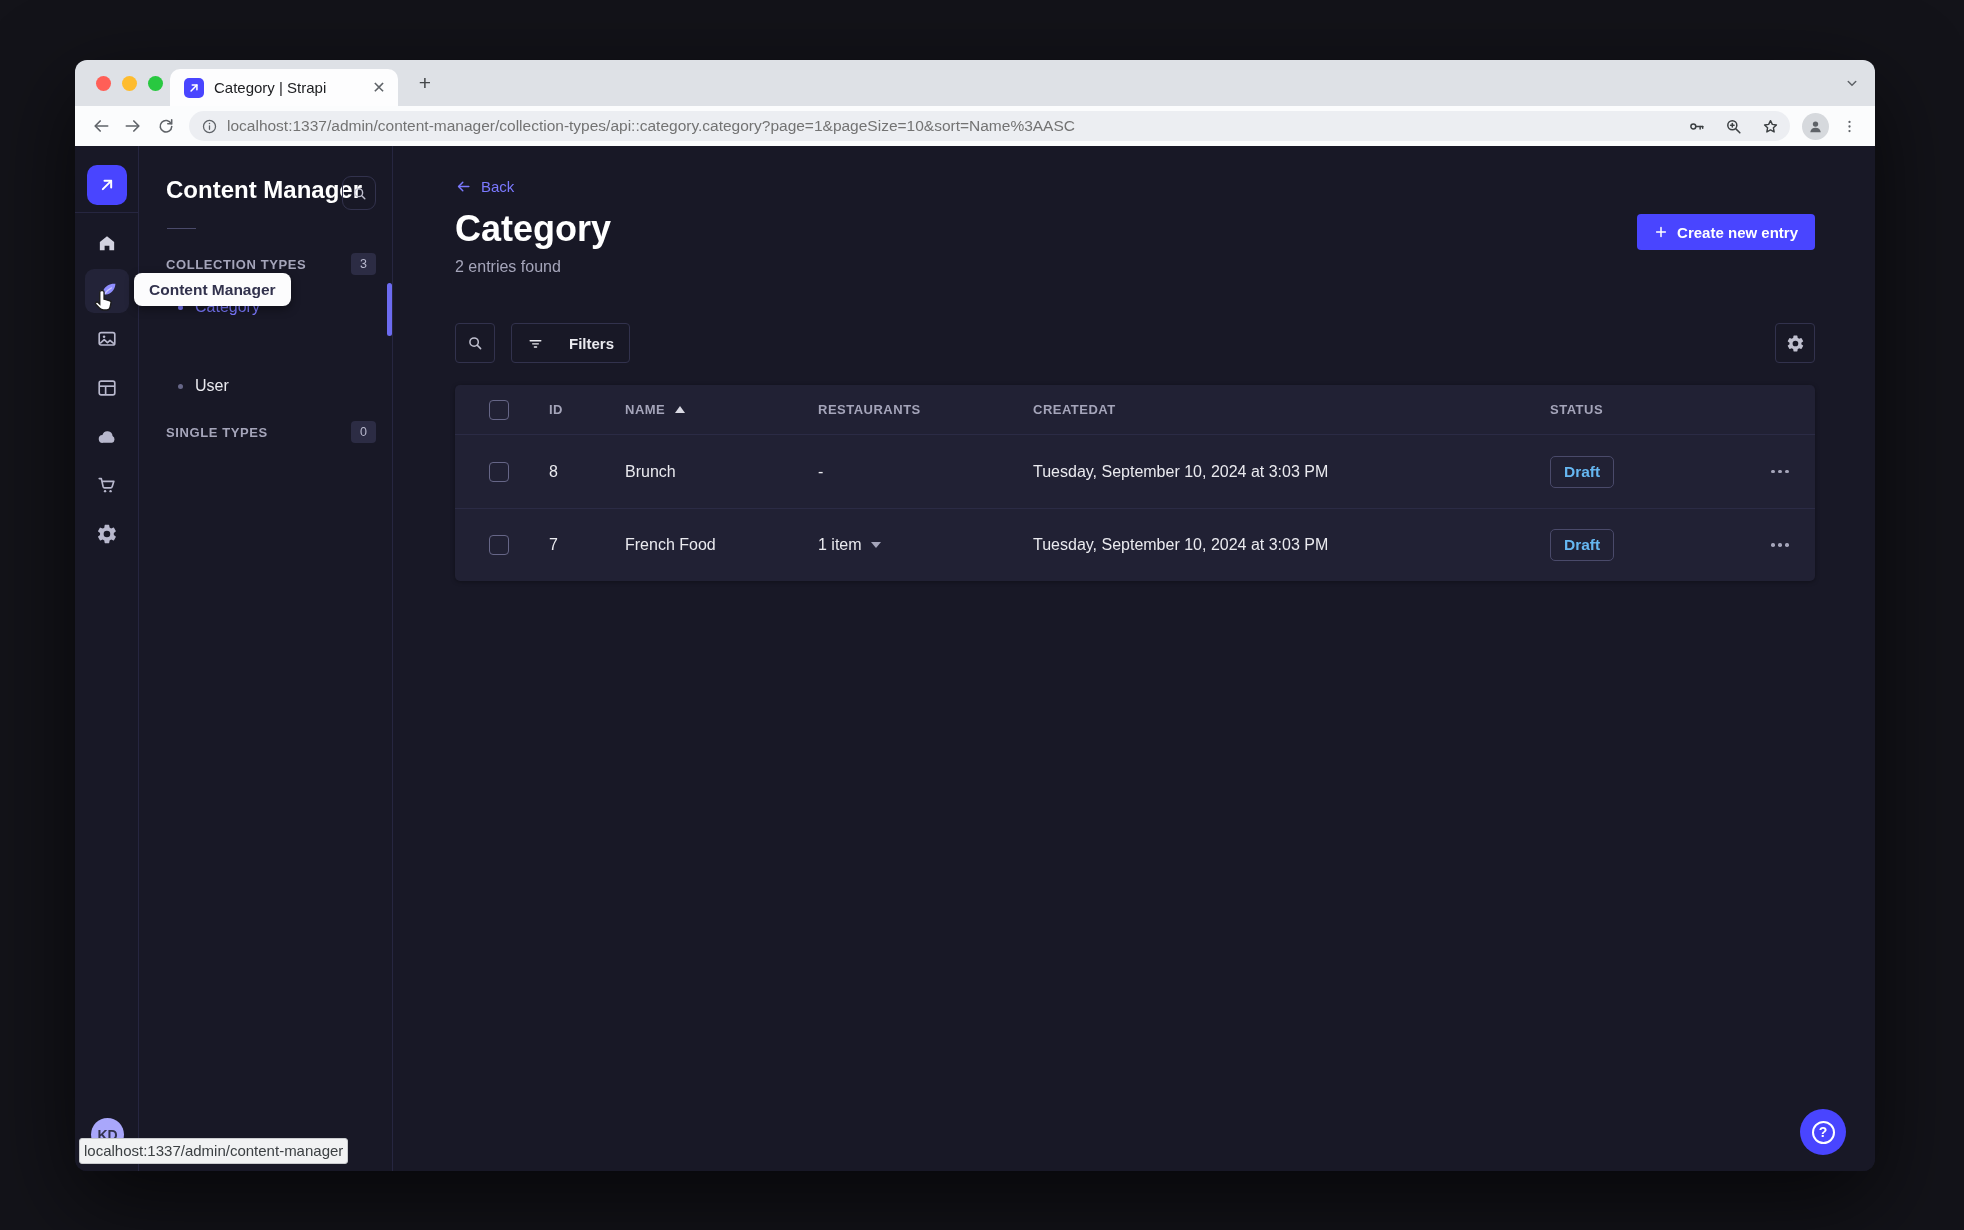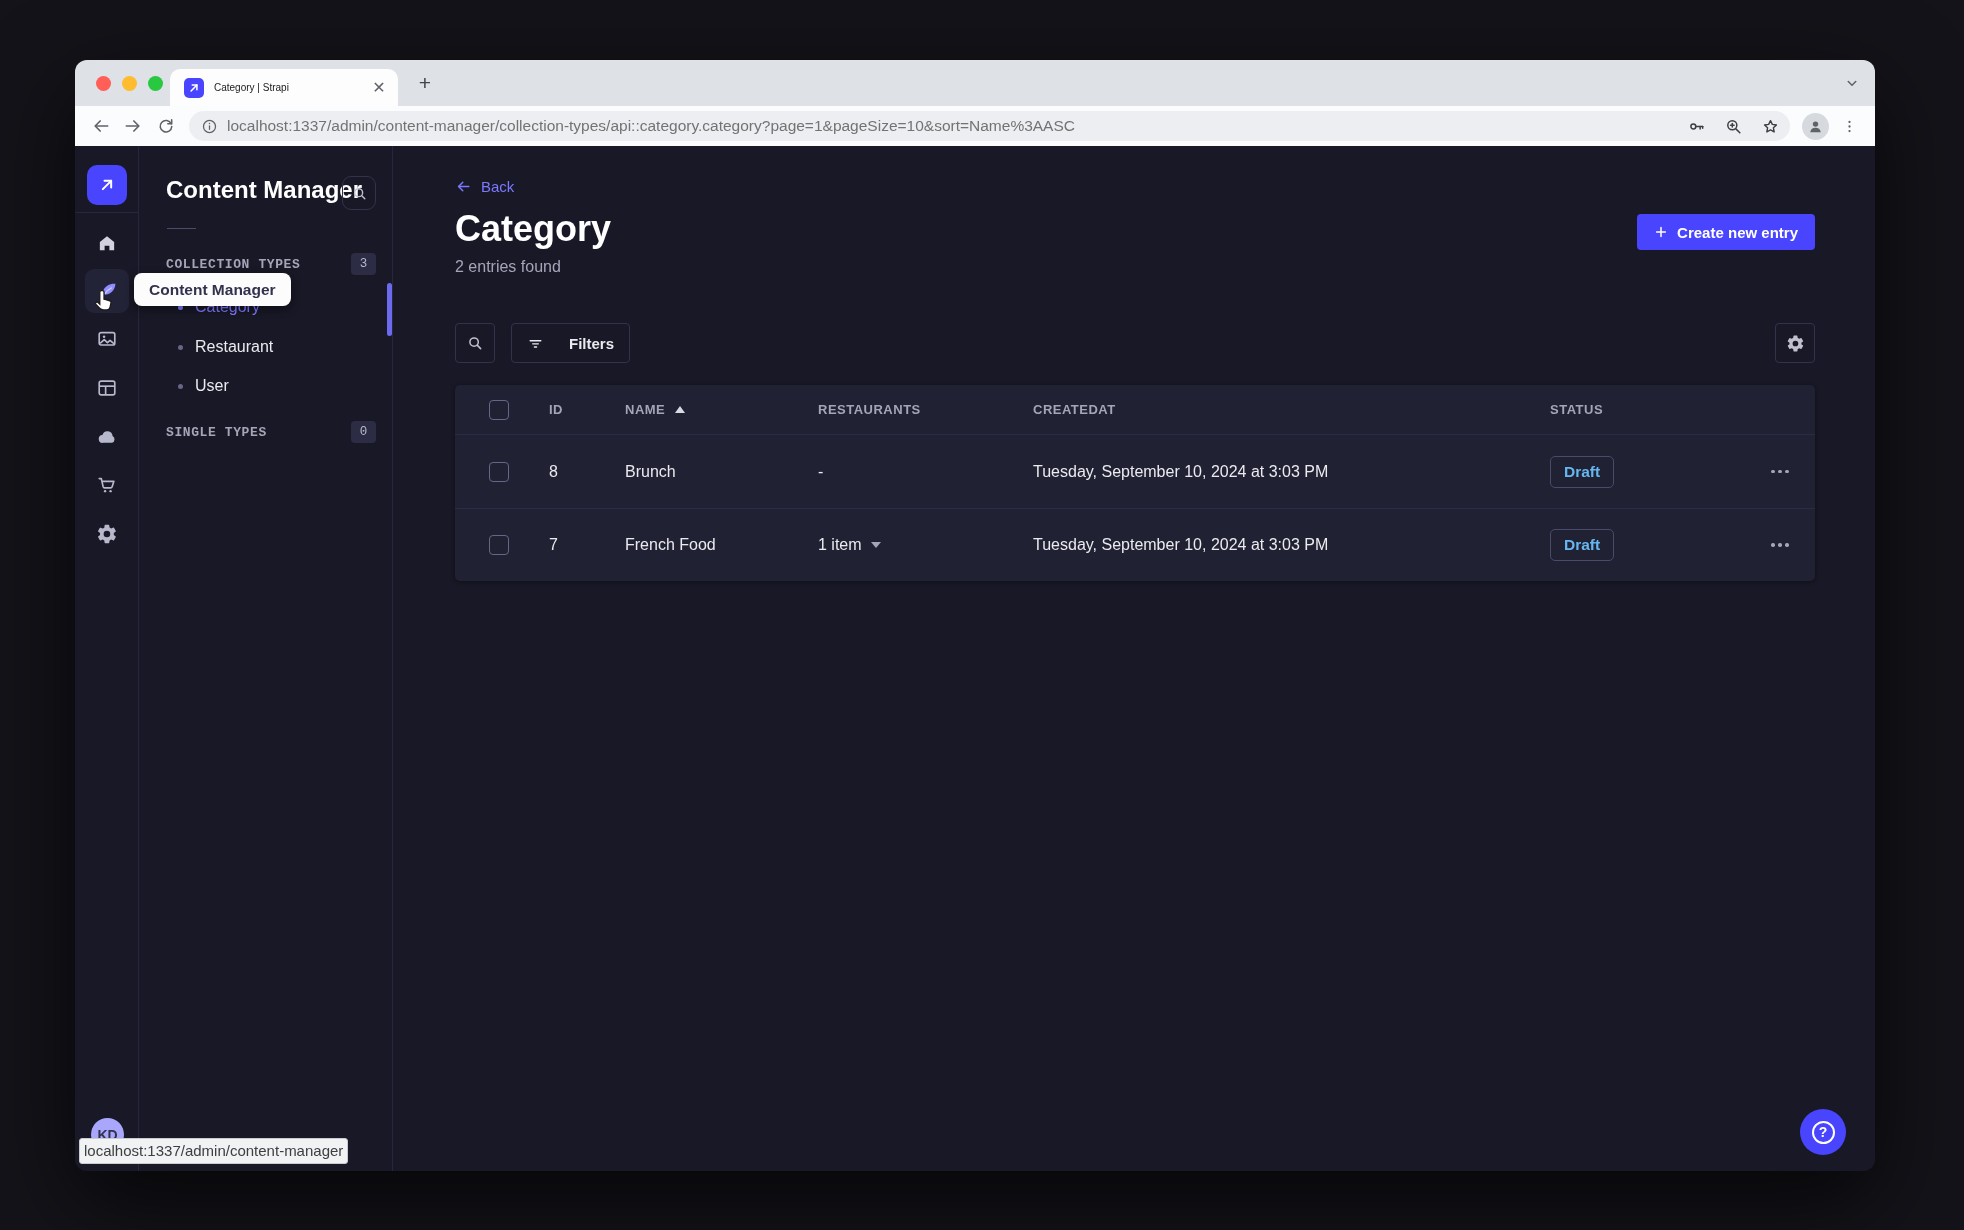--- a/index.html
+++ b/index.html
@@ -13,21 +13,21 @@
 
   .tabstrip { position:relative; height:46px; background:#dee1e6; }
   .traffic { position:absolute; left:21px; top:16px; display:flex; gap:11px; }
   .tl { width:15px; height:15px; border-radius:50%; border:none; cursor:default; }
   .tl.close { background:#ff5f57; } .tl.min { background:#febc2e; } .tl.max { background:#28c840; }
 
   .tab { position:absolute; left:95px; top:9px; width:228px; height:37px; background:#fdfdfe;
          border-radius:10px 10px 0 0; display:flex; align-items:center; padding:0 10px 0 14px; gap:10px; }
   .favicon { width:20px; height:20px; border-radius:5px; background:#4945ff; flex:0 0 auto;
              display:flex; align-items:center; justify-content:center; }
-  .tab-title { flex:1; font-size:10px; color:#202124; white-space:nowrap; overflow:hidden; }
+  .tab-title { flex:1; font-size:15px; color:#202124; white-space:nowrap; overflow:hidden; }
   .tab-close { width:18px; height:18px; color:#5f6368; font-size:16px; line-height:18px; text-align:center; }
   .newtab { position:absolute; left:338px; top:12px; width:24px; height:24px; color:#44474a;
             font-size:21px; line-height:22px; text-align:center; font-weight:300; }
   .strip-chevron { position:absolute; right:14px; top:14px; width:18px; height:18px; }
 
   .toolbar { position:relative; height:40px; background:#fbfcfd; display:flex; align-items:center; padding:0 10px; }
   .tb-btn { width:32px; height:32px; display:flex; align-items:center; justify-content:center; flex:0 0 auto; }
   .urlbar { flex:1; height:30px; background:#eceef2; border-radius:15px; margin:0 8px;
             display:flex; align-items:center; padding:0 6px 0 12px; gap:9px; min-width:0; }
   .url-text { flex:1; font-size:15.5px; color:#737373; white-space:nowrap; overflow:hidden; }
@@ -47,21 +47,21 @@
   .rail-btn.active { background:#232338; }
   .rail-avatar { position:absolute; left:16px; bottom:20px; width:33px; height:33px; border-radius:50%;
                  background:#a9a7fb; color:#32324d; font-size:14px; font-weight:bold;
                  display:flex; align-items:center; justify-content:center; }
 
   .subnav { position:absolute; left:65px; top:0; bottom:0; width:253px; border-right:1px solid #262640; }
   .subnav-title { position:absolute; left:26px; top:30px; font-size:24px; font-weight:bold; color:#ffffff; }
   .subnav-search { position:absolute; right:16px; top:30px; width:34px; height:34px; border:1px solid #32324d;
                    border-radius:9px; background:transparent; display:flex; align-items:center; justify-content:center; }
   .subnav-div { position:absolute; left:27px; top:82px; width:29px; height:1px; background:#4a4a6a; }
-  .sec-head { position:absolute; left:26px; right:16px; display:flex; align-items:center; justify-content:space-between;font-family:Liberation Mono, monospace; }
+  .sec-head { position:absolute; left:26px; right:16px; display:flex; align-items:center; justify-content:space-between; }
   .sec-label { font-size:13px; font-weight:bold; letter-spacing:.6px; color:#a5a5ba; }
   .sec-badge { min-width:25px; height:22px; padding:0 6px; border-radius:4px; background:#2c2c44;
                color:#b8b8cd; font-size:12.5px; display:flex; align-items:center; justify-content:center; }
   .sn-item { position:absolute; left:0; width:100%; height:40px; display:flex; align-items:center; gap:12px; padding-left:38px; }
   .sn-bullet { width:5px; height:5px; border-radius:50%; background:#666687; flex:0 0 auto; }
   .sn-label { font-size:16px; color:#eaeaef; }
   .sn-item.active .sn-bullet { background:#7b79ff; }
   .sn-item.active .sn-label { color:#7b79ff; }
   .active-bar { position:absolute; right:0; top:137px; width:5px; height:53px; border-radius:3px; background:#6c6bf0; }
 
@@ -280,24 +280,20 @@
 
         <div class="sec-head" style="top:107px">
           <span class="sec-label">COLLECTION TYPES</span>
           <span class="sec-badge">3</span>
         </div>
 
         <div class="sn-item active" style="top:141px">
           <span class="sn-bullet"></span>
           <span class="sn-label">Category</span>
         </div>
-        <div class="sn-item" style="top:181px">
-          <span class="sn-bullet"></span>
-          <span class="sn-label">Restaurant</span>
-        </div>
         <div class="sn-item" style="top:220px">
           <span class="sn-bullet"></span>
           <span class="sn-label">User</span>
         </div>
 
         <div class="sec-head" style="top:275px">
           <span class="sec-label">SINGLE TYPES</span>
           <span class="sec-badge">0</span>
         </div>
 

